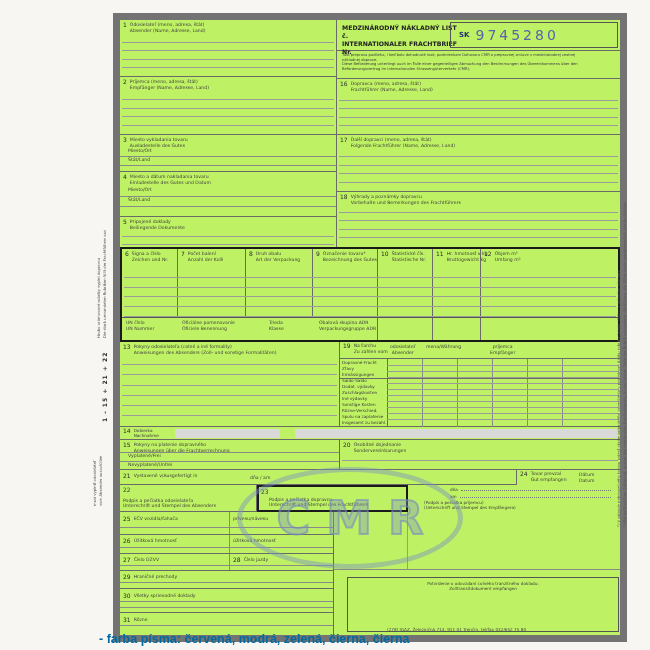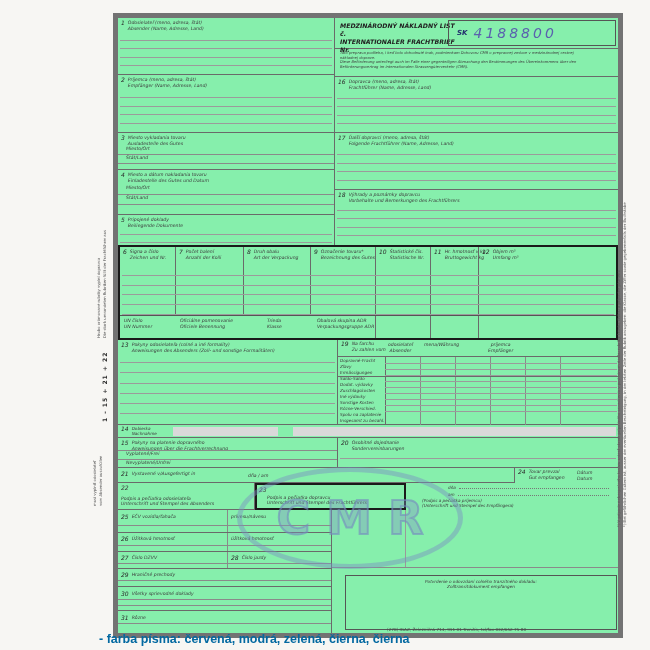--- a/index.html
+++ b/index.html
@@ -1,19 +1,19 @@
 <!DOCTYPE html>
 <html><head>
 <meta charset="utf-8">
 <style>
   html,body{margin:0;padding:0;}
   body{width:650px;height:650px;background:#f7f6f3;position:relative;overflow:hidden;
        font-family:"DejaVu Sans",sans-serif;color:#3d3d3d;}
-  .form{position:absolute;left:113px;top:13px;width:500px;height:615px;background:#86efac;
-        border:5px solid #737373;font-style:italic;}
+  .form{position:absolute;left:113px;top:13px;width:500px;height:615px;background:#bef264;
+        border:7px solid #737373;}
   .bx{position:absolute;box-sizing:border-box;}
   .bb{border-bottom:1px solid #6a6a6a;}
   .br{border-right:1px solid #6a6a6a;}
   .lbl{display:flex;align-items:flex-start;padding:2px 0 0 3px;gap:3px;}
   .num{font-size:6px;line-height:1;color:#2b2b2b;flex:none;}
   .tt{font-size:4.6px;line-height:1.25;color:#3d3d3d;white-space:nowrap;}
   .wr{white-space:normal;}
   .lines{position:absolute;left:2px;right:2px;bottom:2px;
          background:repeating-linear-gradient(180deg,transparent 0,transparent calc(var(--g) - 1px),
          #9b9b9b calc(var(--g) - 1px),#9b9b9b var(--g));}
@@ -101,21 +101,21 @@
     <div class="lines" style="top:12px;--g:8px;"></div>
   </div>
 
   <div class="bx bb" style="left:217px;top:0;width:283px;height:31px;">
     <div style="position:absolute;left:5px;top:4px;width:122px;font-size:6.2px;font-weight:bold;line-height:1.3;color:#222;">
       <div>MEDZINÁRODNÝ NÁKLADNÝ LIST č.</div>
       <div>INTERNATIONALER FRACHTBRIEF Nr.</div>
     </div>
     <div class="serialbox" style="left:113px;top:2px;width:166px;height:24px;">
       <span style="font-size:7px;font-weight:bold;color:#23306e;margin-left:8px;">SK</span>
-      <span style="font-size:14px;color:#5a61ae;letter-spacing:3px;margin-left:6px;">4188800</span>
+      <span style="font-size:14px;color:#5a61ae;letter-spacing:3px;margin-left:6px;">9745280</span>
     </div>
   </div>
 
   <div class="bx bb" style="left:217px;top:31px;width:283px;height:28px;">
     <div style="position:absolute;left:5px;top:2px;width:245px;">
       <div class="tt wr" style="font-size:3.7px;">Táto preprava podlieha, i keď bolo dohodnuté inak, podmienkam Dohovoru CMR o prepravnej zmluve v medzinárodnej cestnej nákladnej doprave.</div>
       <div class="tt wr" style="font-size:3.7px;">Diese Beförderung unterliegt auch im Falle einer gegenteiligen Abmachung den Bestimmungen des Übereinkommens über den Beförderungsvertrag im internationalen Strassengüterverkehr (CMR).</div>
     </div>
   </div>
 

